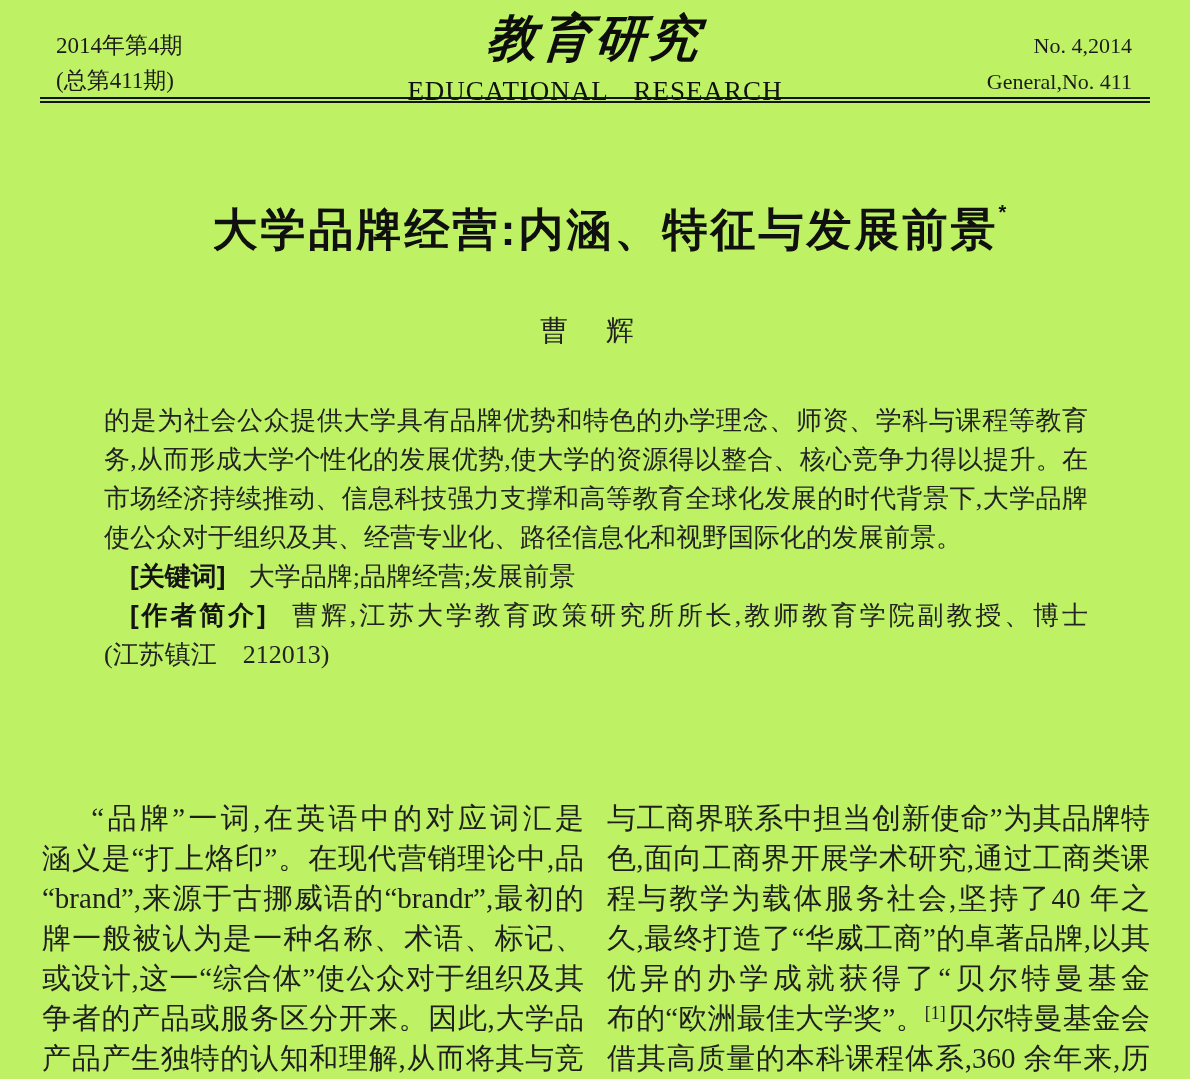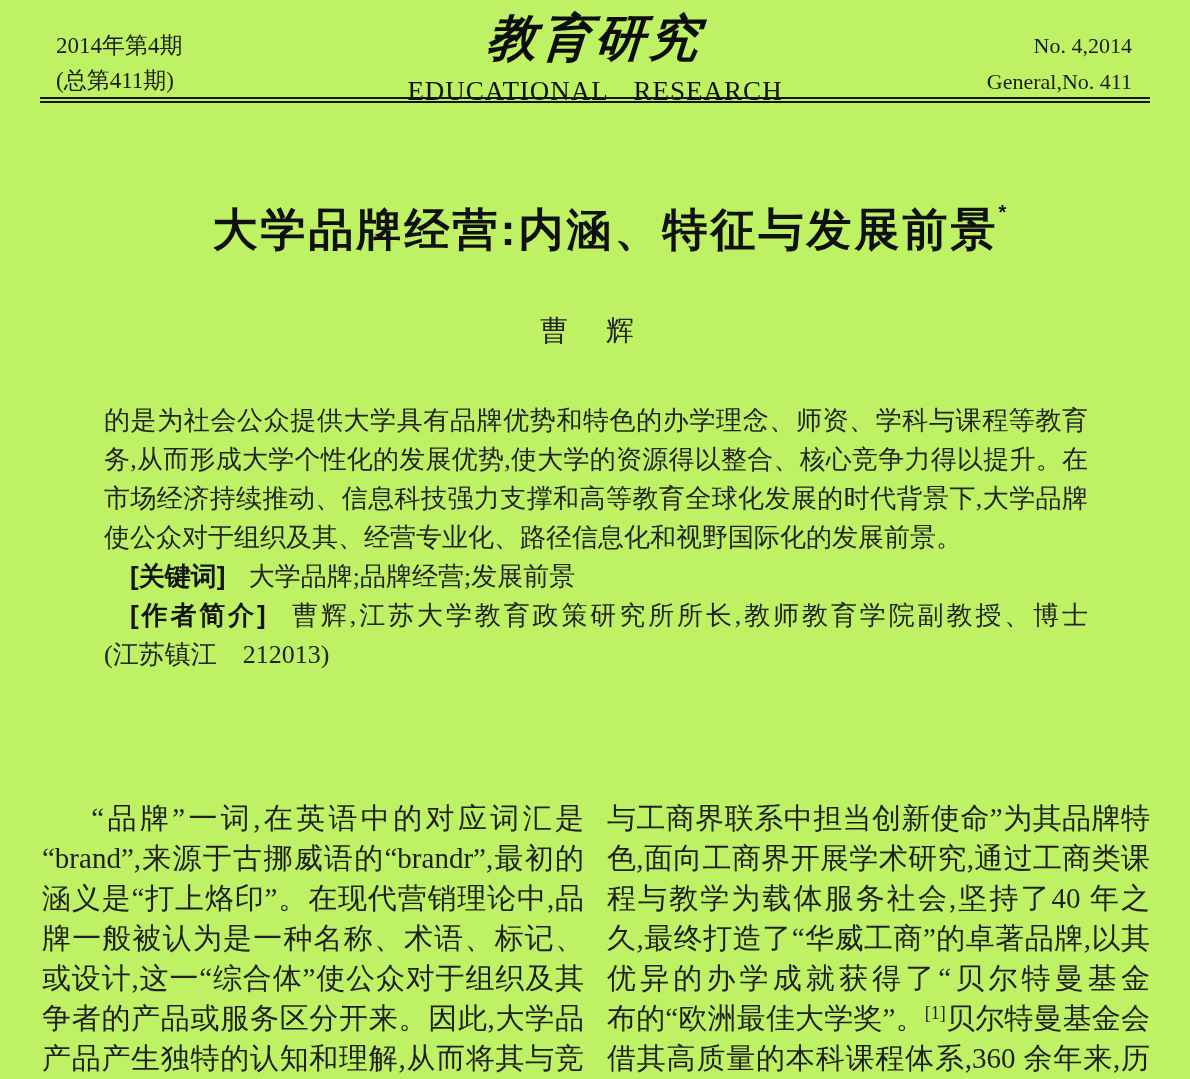--- a/index.html
+++ b/index.html
@@ -97,22 +97,22 @@
     <div class="fline indent">
       <span class="flabel">[作者简介]</span><span>曹辉,江苏大学教育政策研究所所长,教师教育学院副教授、博士</span>
     </div>
     <div class="fline lastline">
       <span>(江苏镇江　212013)</span>
     </div>
   </div>
 
   <div class="col col-left">
       <div class="bline indent"><span>“品牌”一词,在英语中的对应词汇是</span><sup class="ref"></sup><span></span></div>
+      <div class="bline"><span>涵义是“打上烙印”。在现代营销理论中,品</span><sup class="ref"></sup><span></span></div>
       <div class="bline"><span>“brand”,来源于古挪威语的“brandr”,最初的</span><sup class="ref"></sup><span></span></div>
-      <div class="bline"><span>涵义是“打上烙印”。在现代营销理论中,品</span><sup class="ref"></sup><span></span></div>
       <div class="bline"><span>牌一般被认为是一种名称、术语、标记、符号</span><sup class="ref"></sup><span></span></div>
       <div class="bline"><span>或设计,这一“综合体”使公众对于组织及其</span><sup class="ref"></sup><span></span></div>
       <div class="bline"><span>争者的产品或服务区分开来。因此,大学品</span><sup class="ref"></sup><span></span></div>
       <div class="bline"><span>产品产生独特的认知和理解,从而将其与竞</span><sup class="ref"></sup><span></span></div>
     </div>
 
   <div class="col col-right">
       <div class="bline"><span>与工商界联系中担当创新使命”为其品牌特</span><sup class="ref"></sup><span></span></div>
       <div class="bline"><span>色,面向工商界开展学术研究,通过工商类课</span><sup class="ref"></sup><span></span></div>
       <div class="bline"><span>程与教学为载体服务社会,坚持了40 年之</span><sup class="ref"></sup><span></span></div>

